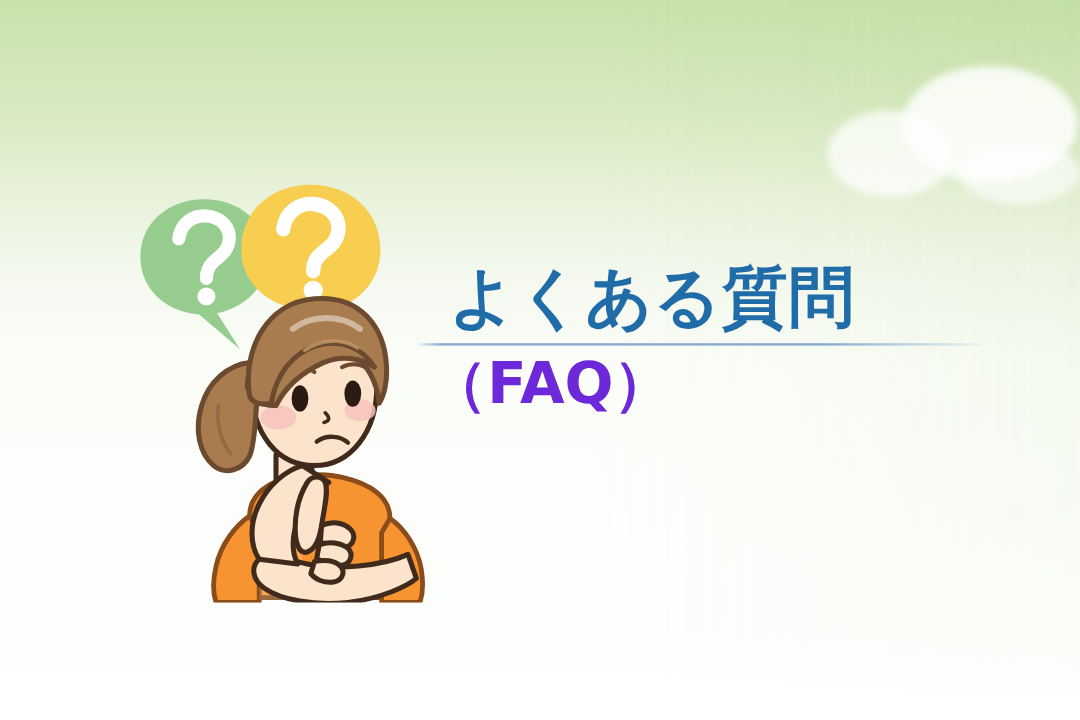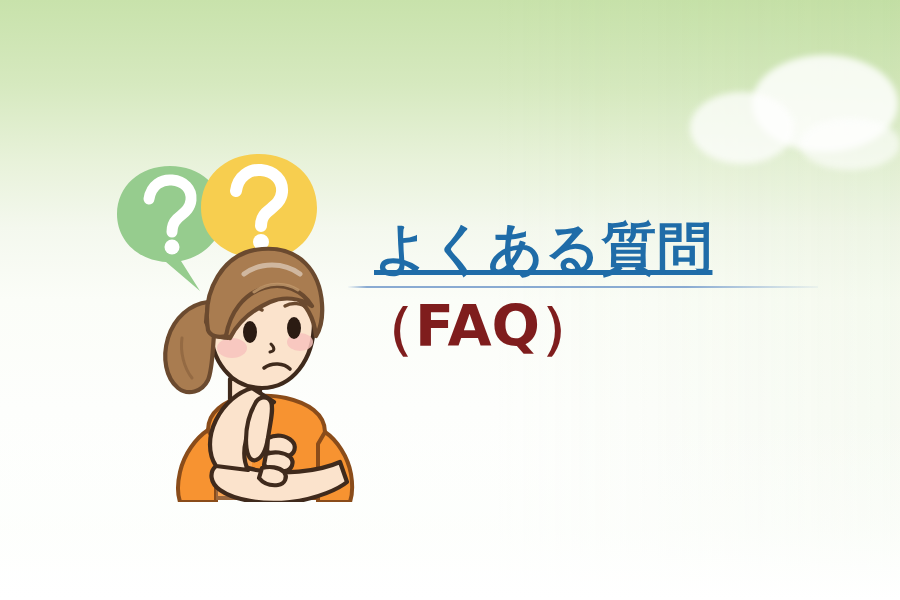--- a/index.html
+++ b/index.html
@@ -84,38 +84,37 @@
   }
   .title-main {
     font-family: "DejaVu Sans", "Liberation Sans", sans-serif;
     font-weight: 700;
     font-size: 55px;
     line-height: 1.12;
     color: #1f6ca8;
     letter-spacing: 0.01em;
     margin: 0 0 0 26px;
     white-space: nowrap;
-    text-decoration: underline;
   }
   .title-divider {
     margin: 6px 0 4px 0;
     height: 2px;
     border: 0;
     background: linear-gradient(to right,
         rgba(150,180,215,0.05) 0%,
         rgba(131,166,208,0.95) 4%,
         rgba(131,166,208,0.95) 72%,
         rgba(150,180,215,0.10) 100%);
   }
   .title-sub {
     font-family: "DejaVu Sans", "Liberation Sans", sans-serif;
     font-weight: 700;
-    font-size: 57px;
+    font-size: 48px;
     line-height: 1.2;
-    color: #7f1d1d;
+    color: #6d28d9;
     margin: 4px 0 0 10px;
     white-space: nowrap;
   }
 </style>
 </head>
 <body>
 
 <div class="banner">
 
   <div class="bg-gradient"></div>

